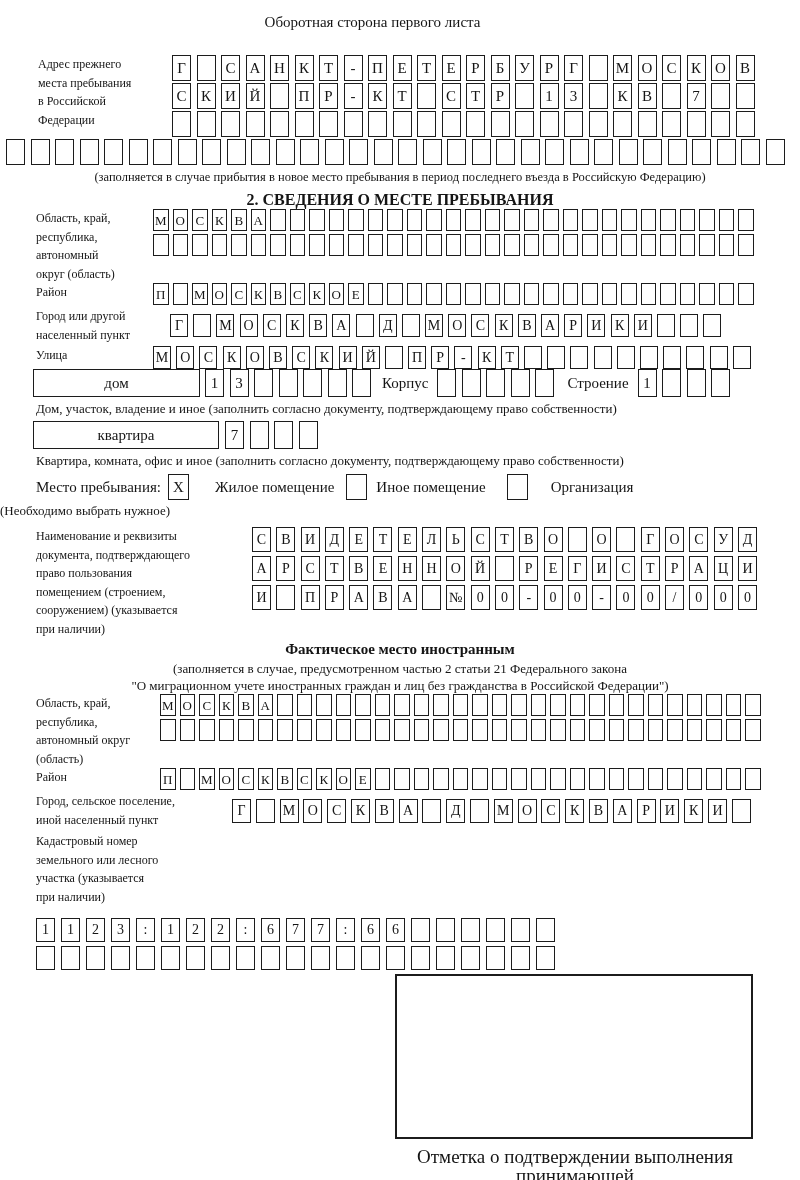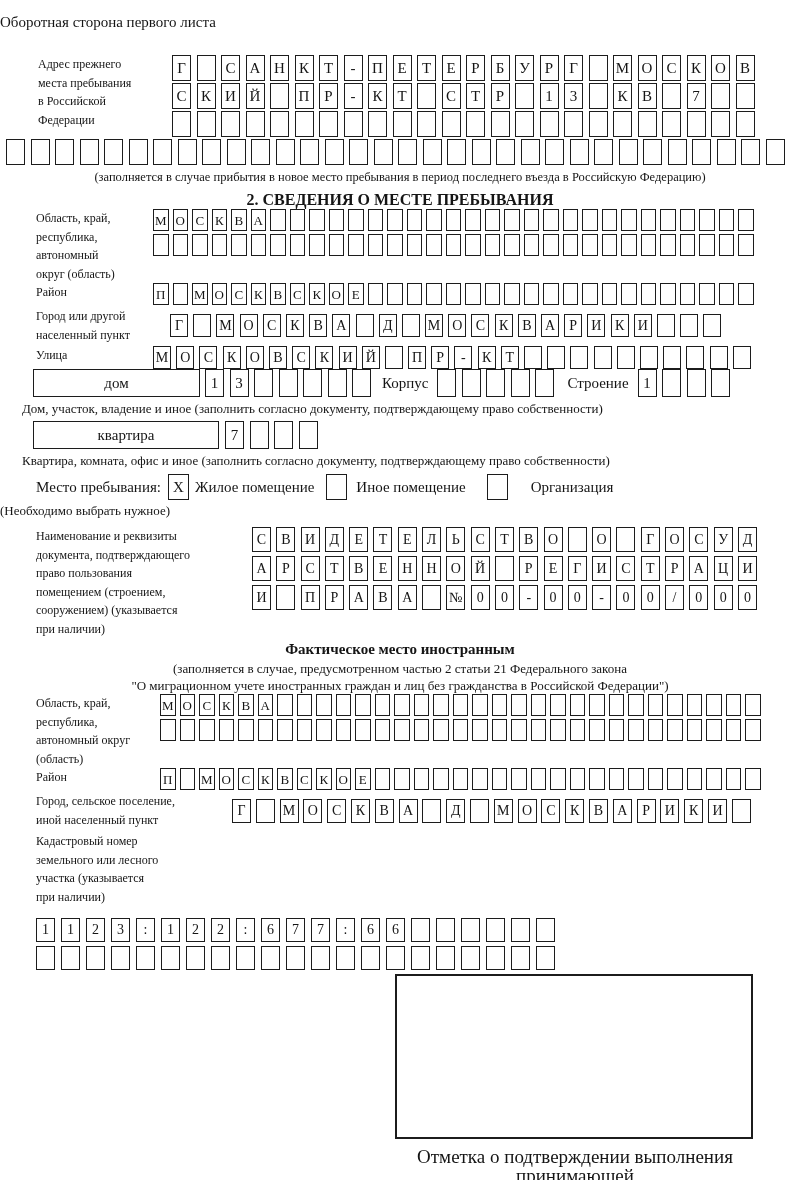--- a/index.html
+++ b/index.html
@@ -2,21 +2,21 @@
 <html lang="ru"><head>
 <meta charset="utf-8">
 <style>
   html,body{margin:0;padding:0;background:#ffffff;}
   body{
     width:800px;height:1180px;overflow:hidden;
     color:#151515;
     font-family:"Liberation Serif","DejaVu Serif",serif;
     position:relative;box-sizing:border-box;padding-top:14px;
   }
-  .note-right{font-size:15px;text-align:left;padding-right:55px;margin-bottom:24px;}
+  .note-right{font-size:15px;text-align:center;padding-right:55px;margin-bottom:24px;}
   
   .frow{display:flex;align-items:flex-start;padding-left:36px;}
   .frow.center{align-items:center;}
   .flabel{font-size:12px;line-height:18.5px;white-space:pre-line;flex:0 0 auto;}
   .rows{display:flex;flex-direction:column;}
   
   .boxes{display:flex;gap:var(--g,5px);}
   .boxes span{
     box-sizing:border-box;flex:0 0 auto;
     width:var(--w,19px);height:var(--h,25px);
@@ -25,21 +25,21 @@
     font-size:var(--fs,14px);line-height:1;
   }
   .c-lg{--w:19px;--h:26px;--g:5.5px;--fs:15px;}
   .c-sm{--w:15.5px;--h:22px;--g:4px;--fs:13px;}
   .c-md{--w:18px;--h:23px;--g:5.2px;--fs:14px;}
   .c-dm{--w:19px;--h:28px;--g:5.5px;--fs:15px;}
   .c-dc{--w:19px;--h:25px;--g:5.3px;--fs:14px;}
   .c-fg{--w:19px;--h:24px;--g:4.8px;--fs:14px;}
   .c-kd{--w:19px;--h:24px;--g:6px;--fs:14px;}
   .caption{font-size:12.5px;text-align:center;margin-top:5px;}
-  .caption-left{font-size:13px;padding-left:22px;margin-top:4px;}
+  .caption-left{font-size:13px;padding-left:36px;margin-top:4px;}
   .sec-title{font-size:16px;font-weight:bold;text-align:center;margin-top:6px;}
   .sub-title{font-size:15px;font-weight:bold;text-align:center;margin-top:3px;}
   .wbox{box-sizing:border-box;border:1.7px solid #1c1c1c;height:28px;
         display:flex;align-items:center;justify-content:center;font-size:15px;}
   .inline-lbl{font-size:15px;line-height:1.2;}
   .chk{box-sizing:border-box;width:21px;height:26px;border:1.7px solid #1c1c1c;
        display:flex;align-items:center;justify-content:center;font-size:15px;flex:0 0 auto;}
   .mark-box{box-sizing:border-box;margin:4px 0 0 395px;width:358px;height:165px;border:2px solid #1c1c1c;}
   .mark-caption{margin:8px 0 0 372px;width:406px;text-align:center;
                 font-size:19px;line-height:19px;white-space:pre-line;}
@@ -387,21 +387,21 @@
       <span></span>
       <span></span>
       <span></span>
     </div>
 </div>
 <div class="caption-left">Квартира, комната, офис и иное (заполнить согласно документу, подтверждающему право собственности)</div>
 
 <div class="frow center mt5">
   <div class="inline-lbl">Место пребывания:</div>
   <div class="chk" style="margin-left:7px;">X</div>
-  <div class="inline-lbl" style="margin-left:6px;">Жилое помещение</div>
+  <div class="inline-lbl" style="margin-left:26px;">Жилое помещение</div>
   <div class="chk" style="margin-left:12px;"></div>
   <div class="inline-lbl" style="margin-left:9px;">Иное помещение</div>
   <div class="chk" style="margin-left:21px;"></div>
   <div class="inline-lbl" style="margin-left:23px;">Организация</div>
 </div>
 <div style="font-size:13px;margin-top:3px;">(Необходимо выбрать нужное)</div>
 
 <div class="frow mt8">
   <div class="flabel" style="width:216px;">Наименование и реквизиты
 документа, подтверждающего

